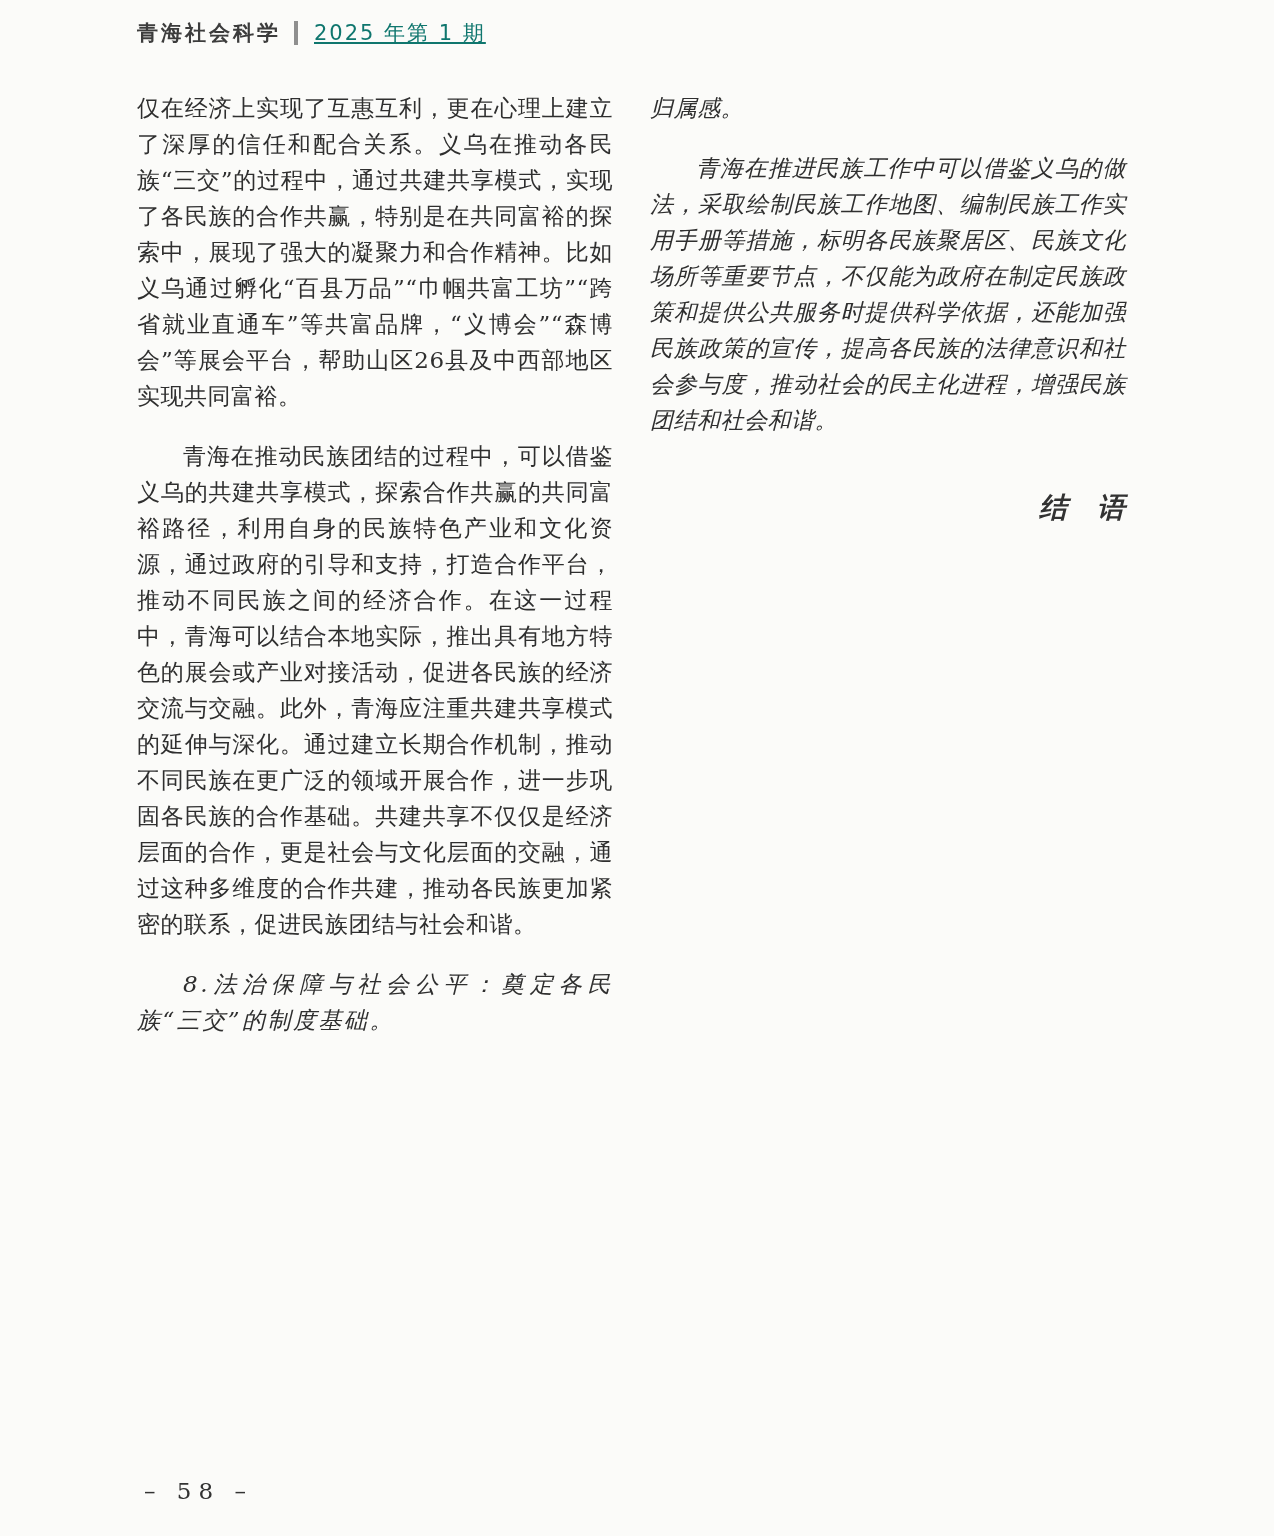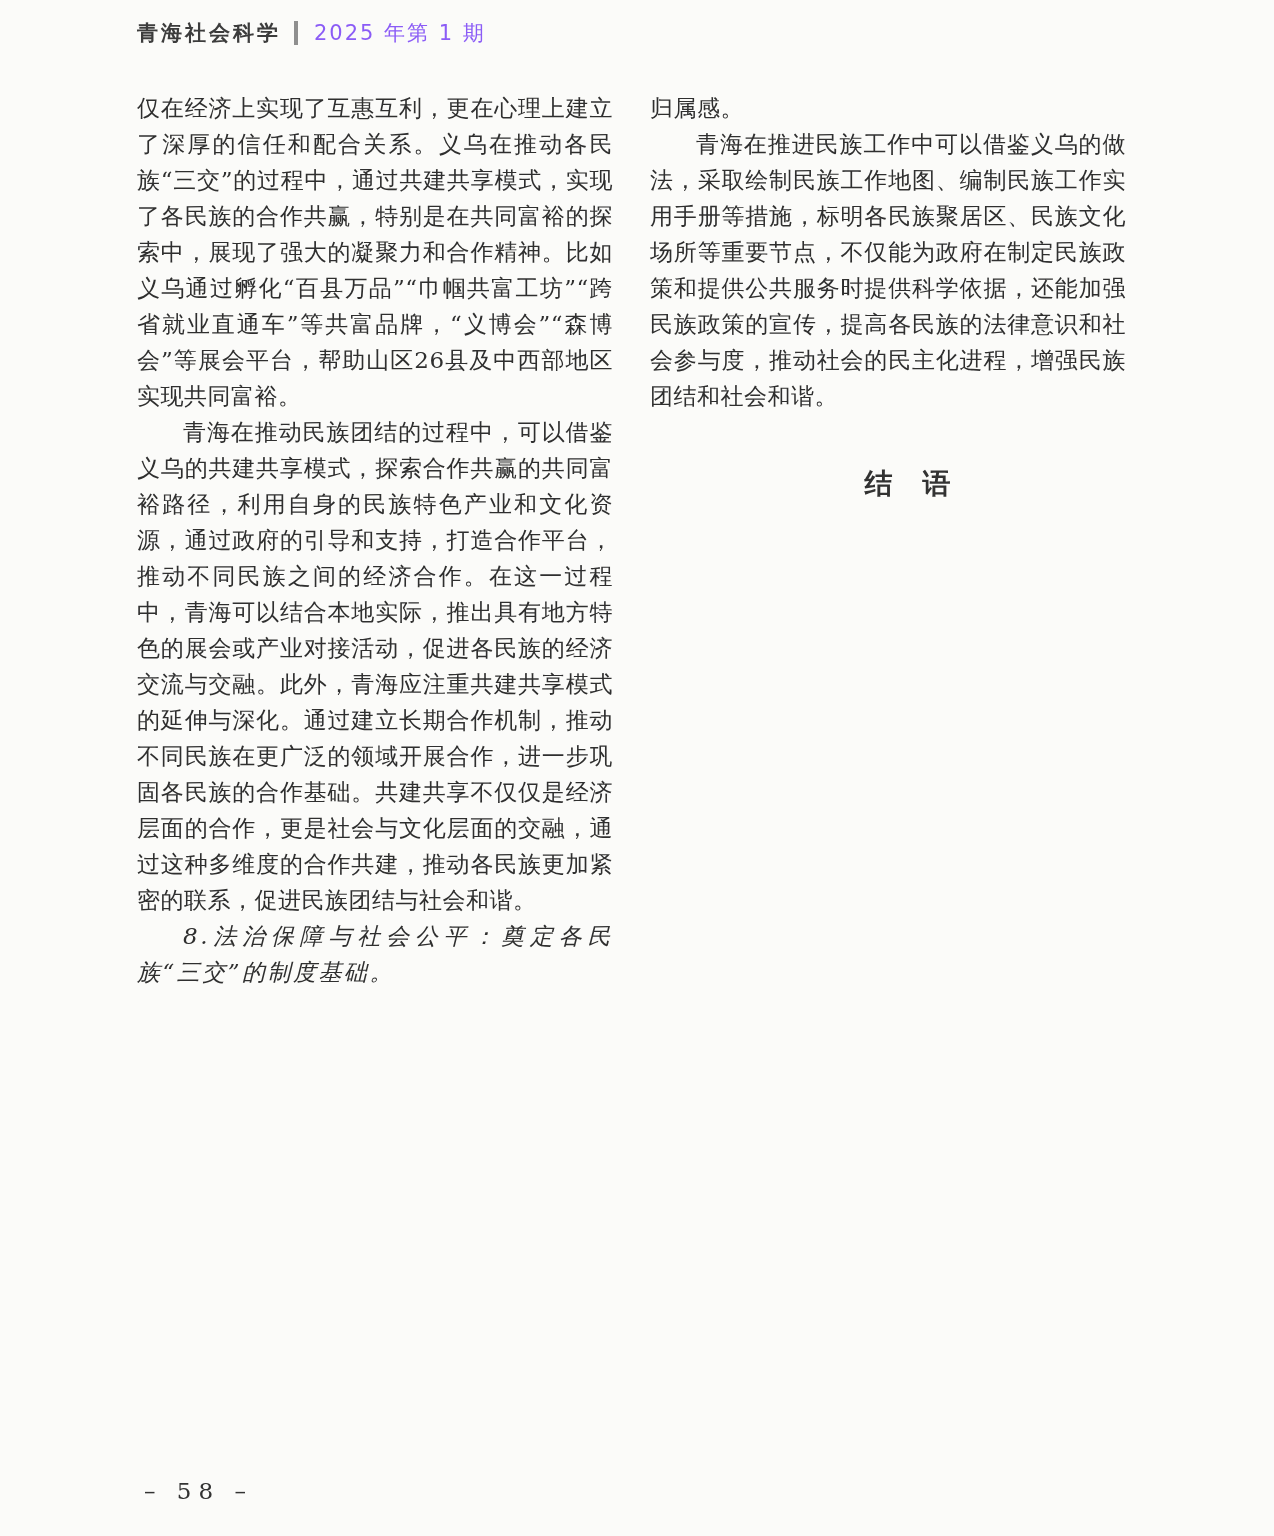--- a/index.html
+++ b/index.html
@@ -34,47 +34,48 @@
     letter-spacing: 3px;
   }
   .header-separator {
     display: inline-block;
     width: 4px;
     height: 24px;
     background: #8f8f8f;
     margin: 0 16px 0 13px;
   }
   .issue-label {
-    color: #8b5cf6;
+    color: #0f766e;
     letter-spacing: 2px;
+    text-decoration: underline;
   }
   .column {
     position: absolute;
     top: 90px;
     width: 476px;
     font-size: 23px;
     line-height: 36px;
     text-align: justify;
     text-justify: inter-character;
     letter-spacing: 0.5px;
   }
   .col-left { left: 137px; }
-  .col-right { left: 650px; }
+  .col-right { left: 650px; font-style: italic; }
   .para { margin: 0; }
-  .para.indent { text-indent: 2em; }
+  .para.indent { text-indent: 2em; margin-top: 24px; }
   .para.kaiti {
     font-style: italic;
     letter-spacing: 2.5px;
   }
   .section-heading {
     font-size: 28px;
     font-weight: 700;
     color: #323232;
     margin: 52px 0 58px 40px;
-    text-align: center;
+    text-align: right;
     text-indent: 0;
     letter-spacing: 1px;
   }
   .page-footer {
     position: absolute;
     left: 144px;
     top: 1478px;
     font-size: 23px;
     letter-spacing: 7px;
     color: #333333;

